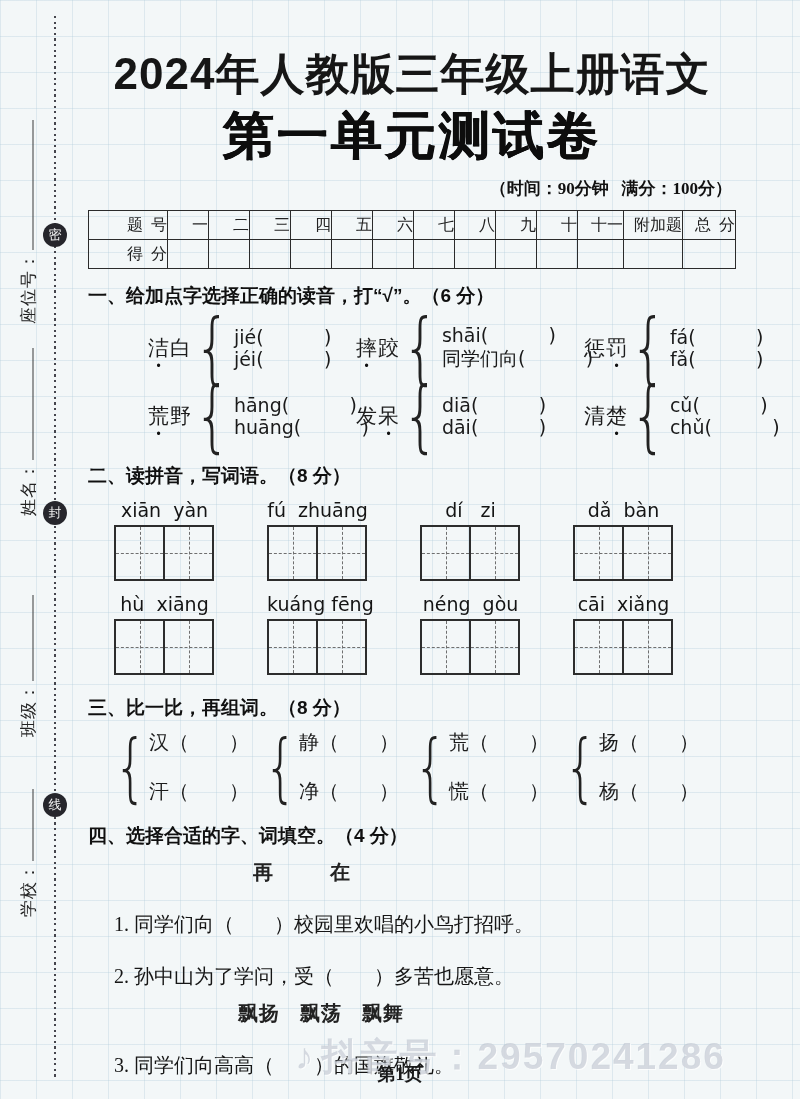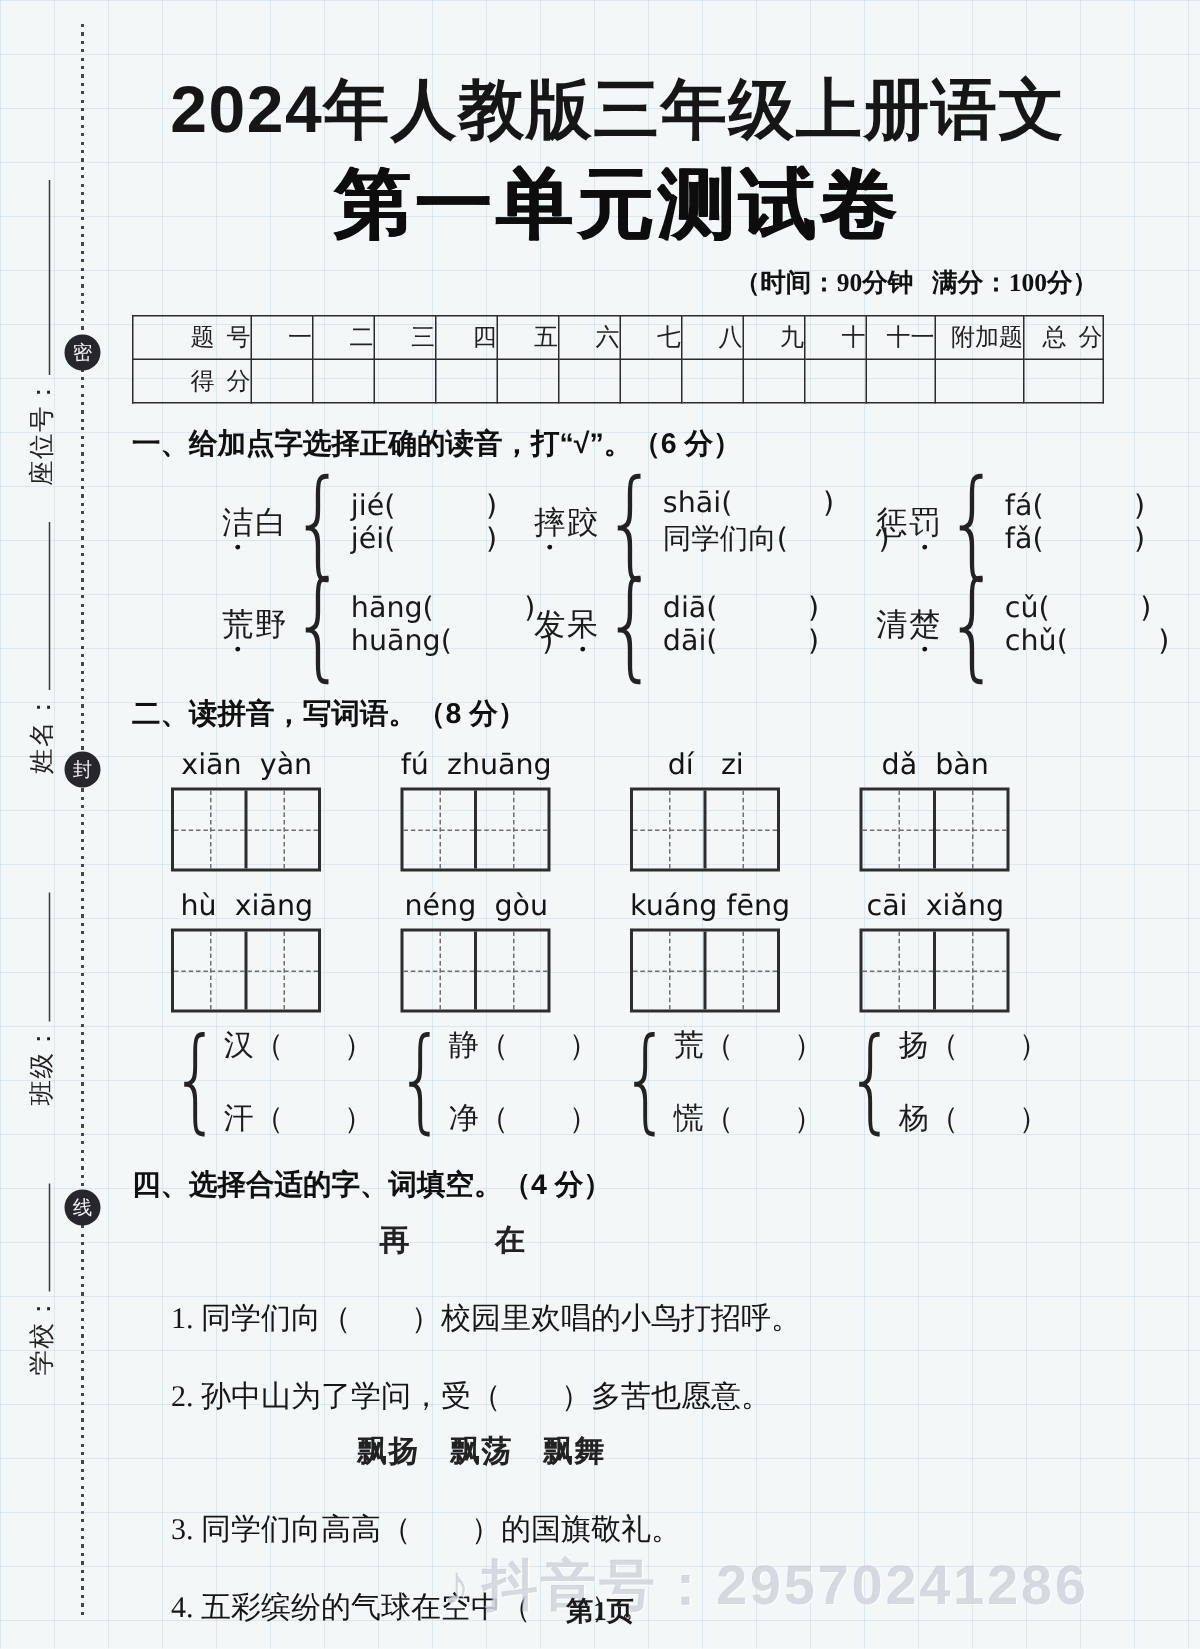--- a/index.html
+++ b/index.html
@@ -257,42 +257,43 @@
 
     <div class="grid-row" style="margin-top:12px;">
       <div class="grid-block">
         <div class="pin-label">hù&nbsp;&nbsp;xiāng</div>
         <div class="tian-box">
             <div class="tian-cell"></div>
             <div class="tian-cell"></div>
           </div>
       </div>
       <div class="grid-block">
+        <div class="pin-label">kuáng&nbsp;fēng</div>
+        <div class="tian-box">
+            <div class="tian-cell"></div>
+            <div class="tian-cell"></div>
+          </div>
+      </div>
+      <div class="grid-block">
         <div class="pin-label">néng&nbsp;&nbsp;gòu</div>
         <div class="tian-box">
             <div class="tian-cell"></div>
             <div class="tian-cell"></div>
           </div>
       </div>
       <div class="grid-block">
-        <div class="pin-label">kuáng&nbsp;fēng</div>
-        <div class="tian-box">
-            <div class="tian-cell"></div>
-            <div class="tian-cell"></div>
-          </div>
-      </div>
-      <div class="grid-block">
         <div class="pin-label">cāi&nbsp;&nbsp;xiǎng</div>
         <div class="tian-box">
             <div class="tian-cell"></div>
             <div class="tian-cell"></div>
           </div>
       </div>
     </div>
 
+    <div class="sec-title" style="margin-top:20px;">三、比一比，再组词。（8 分）</div>
 
     <div class="cmp-row">
       <div class="cgroup">
         <span class="cbrace">{</span>
         <span class="copts">
           <span class="copt"><span>汉</span><span>（&nbsp;&nbsp;&nbsp;&nbsp;&nbsp;&nbsp;&nbsp;&nbsp;）</span></span>
           <span class="copt"><span>汗</span><span>（&nbsp;&nbsp;&nbsp;&nbsp;&nbsp;&nbsp;&nbsp;&nbsp;）</span></span>
         </span>
       </div>
       <div class="cgroup">

